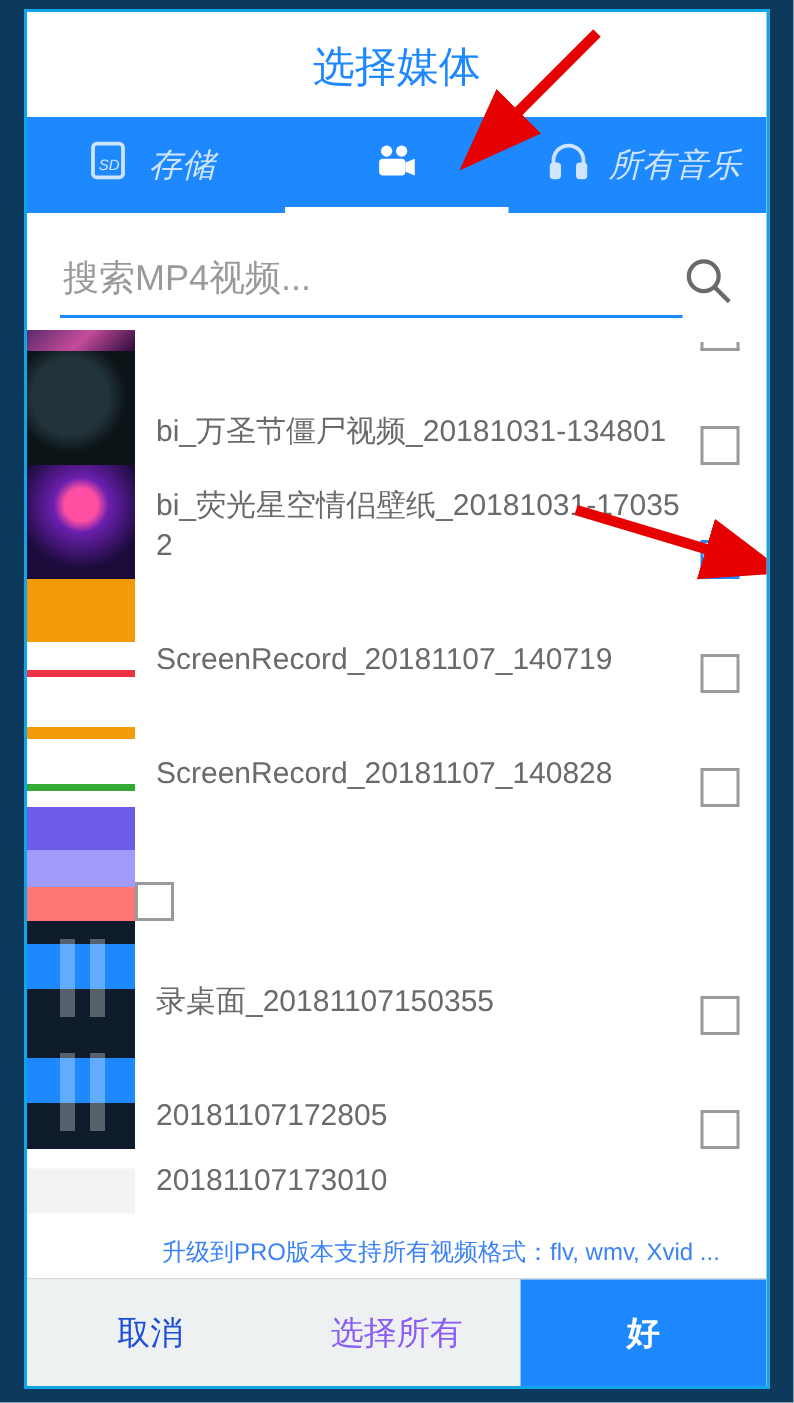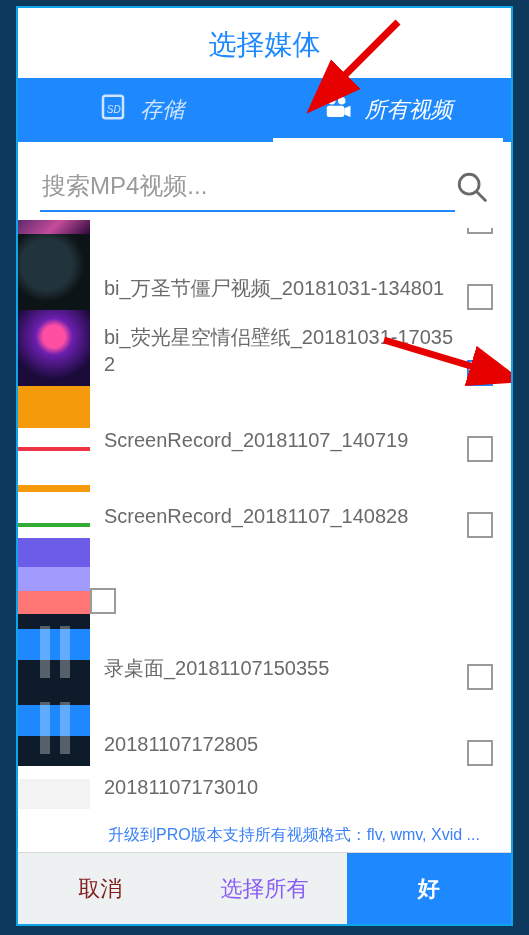--- a/index.html
+++ b/index.html
@@ -137,21 +137,21 @@
     display: flex;
     height: 72px;
     border-top: 1px solid #d8d8d8;
   }
   .footer button {
     flex: 1;
     border: none;
     font-size: 22px;
     cursor: pointer;
   }
-  .btn-cancel { background: #eef1f2; color: #7f1d1d; }
+  .btn-cancel { background: #eef1f2; color: #1d4ed8; }
   .btn-all    { background: #eef1f2; color: #8b5cf6; }
   .btn-ok     { background: #1e88ff; color: #fff; font-weight: bold; }
 
   
   .arrow { position: absolute; pointer-events: none; }
   .arrow svg { overflow: visible; }
 </style>
 </head>
 <body>
 
@@ -171,21 +171,30 @@
     </div>
     <div class="tab active">
       <span>
         <svg viewBox="0 0 24 24" fill="currentColor">
           <circle cx="7" cy="7" r="3"></circle>
             <circle cx="15" cy="7" r="3"></circle>
           <rect x="3" y="11" width="14" height="9" rx="2"></rect>
             <path d="M17 13l5-2v9l-5-2z"></path>
         </svg>
       </span>
-      <span>所有视频</span>
+    </div>
+    <div class="tab">
+      <span>
+        <svg viewBox="0 0 24 24" fill="none" stroke="currentColor" stroke-width="2">
+          <path d="M4 14v-2a8 8 0 0116 0v2"></path>
+            <rect x="3" y="14" width="4" height="7" rx="1" fill="currentColor"></rect>
+            <rect x="17" y="14" width="4" height="7" rx="1" fill="currentColor"></rect>
+        </svg>
+      </span>
+      <span>所有音乐</span>
     </div>
   </div>
 
   <div class="search-row">
     <input class="search-input" placeholder="搜索MP4视频..." style="">
     <span class="search-icon">
       <svg viewBox="0 0 24 24" fill="none" stroke="currentColor" stroke-width="2">
         <circle cx="10" cy="10" r="7"></circle>
           <line x1="15" y1="15" x2="22" y2="22"></line>
       </svg>

